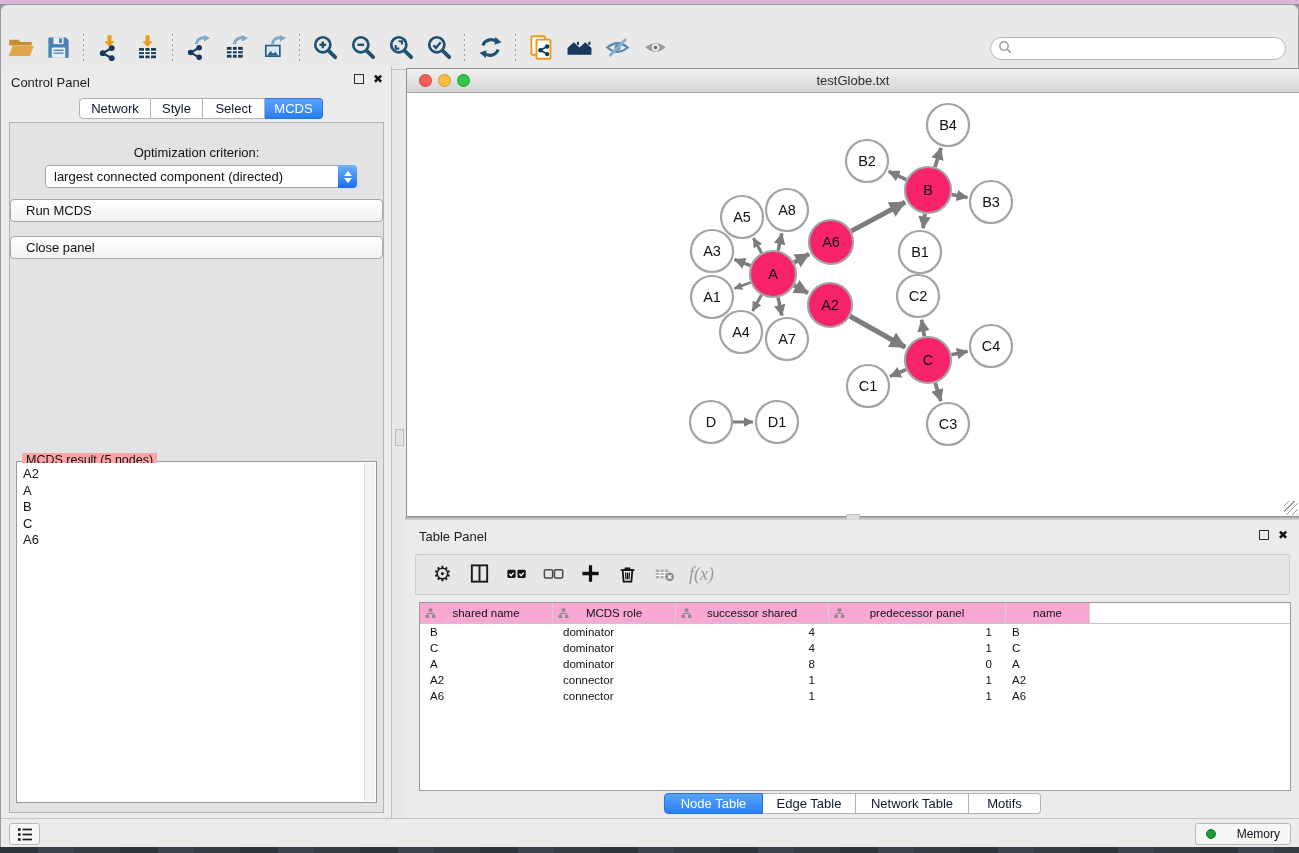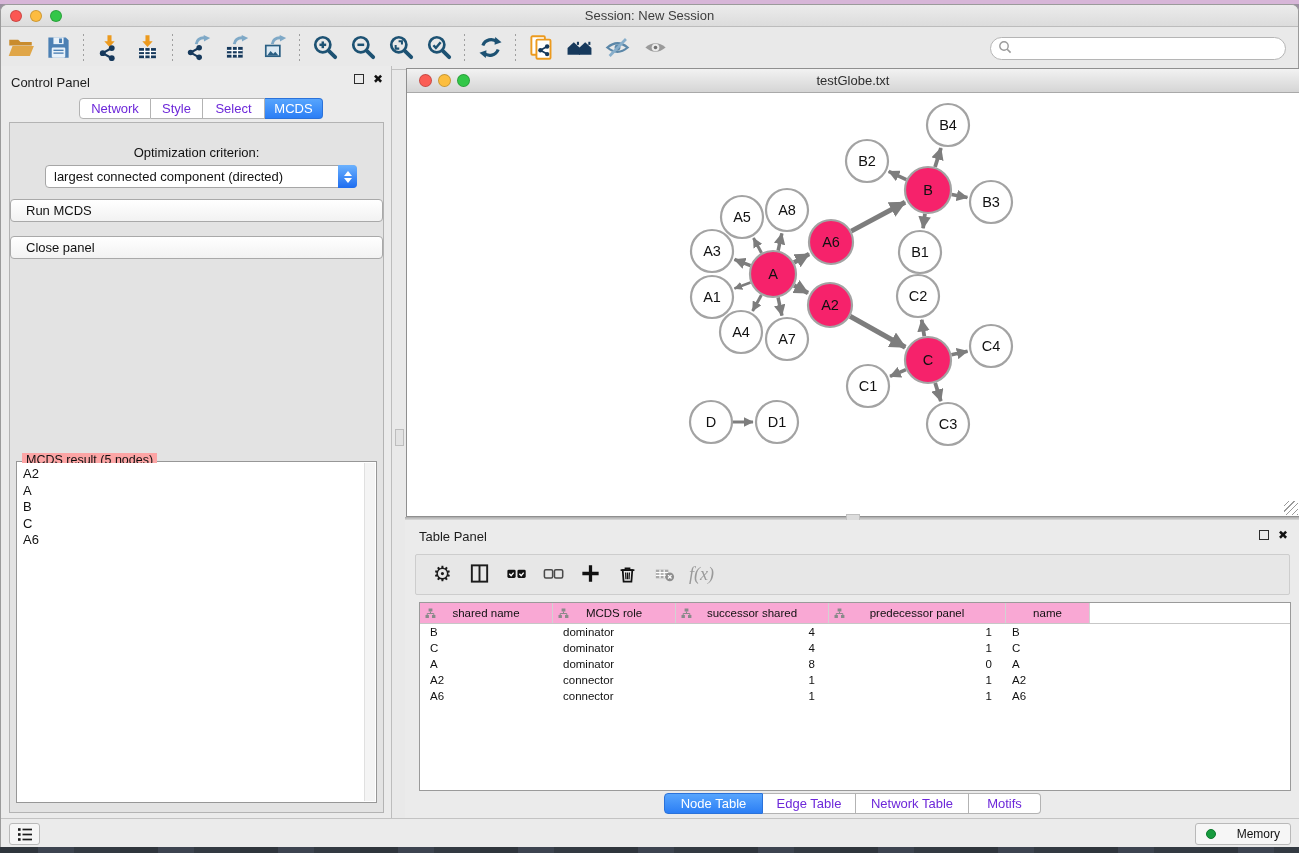--- a/index.html
+++ b/index.html
@@ -39,21 +39,21 @@
   
   .control-panel { position:absolute; left:0; top:61px; width:391px; height:752px; background:#ebebeb;
                    border-right:1px solid #bdbdbd; }
   .panel-header { position:absolute; left:10px; top:9px; font-size:13px; color:#1d1d1d; }
   .panel-icons { position:absolute; right:8px; top:7px; display:flex; gap:9px; align-items:center; }
   .float-icon { width:10px; height:10px; border:1.6px solid #2c2c2c; display:inline-block; }
   .close-icon { font-size:12px; font-weight:bold; color:#111; line-height:12px; }
 
   .seg-tabs { position:absolute; display:flex; }
   .seg { height:21px; background:#fff; border:1px solid #b3b3b3; border-left:none;
-         display:flex; align-items:center; justify-content:center; font-size:13px; color:#6d28d9; cursor:default; }
+         display:flex; align-items:center; justify-content:center; font-size:13px; color:#0f172a; cursor:default; }
   .seg:first-child { border-left:1px solid #b3b3b3; border-radius:4px 0 0 4px; }
   .seg:last-child { border-radius:0 4px 4px 0; }
   .seg.selected { background:linear-gradient(#57a5fd,#2b7ef5); border-color:#2b72d9; color:#fff; }
 
   .cp-body { position:absolute; left:8px; top:56px; width:375px; height:691px; background:#e3e3e3;
              border:1px solid #b3b3b3; }
   .opt-label { position:absolute; top:22px; width:100%; text-align:center; font-size:13px; color:#111; }
   .dropdown { position:absolute; left:35px; top:42px; width:312px; height:23px; background:#fff;
               border:1px solid #a6a6a6; border-radius:4px; display:flex; align-items:center; }
   .dropdown .dd-text { flex:1; padding-left:8px; font-size:13px; color:#111; white-space:nowrap; overflow:hidden; }
@@ -127,26 +127,20 @@
   .memory-label { font-size:12px; color:#111; }
 </style>
 </head>
 <body>
 
 <div id="screen">
   <div class="desktop-top"></div>
   <div class="desktop-bottom"></div>
 
   <div class="window">
-    <div class="titlebar">
-      <span class="traffic t-red"></span>
-      <span class="traffic t-yellow"></span>
-      <span class="traffic t-green"></span>
-      <div class="win-title">Session: New Session</div>
-    </div>
 
     <div class="toolbar" id="main-toolbar">
       <div class="tb-btn">
           <span><svg viewBox="0 0 24 24">
               <path d="M2 5h8l2 2.2h10v3H2z" fill="#c98c2e"></path>
               <path d="M1.5 19.5l3.4-8.8h19l-3.6 8.8z" fill="#e0a648"></path>
             </svg></span>
         </div>
         <div class="tb-btn">
           <span><svg viewBox="0 0 24 24">

